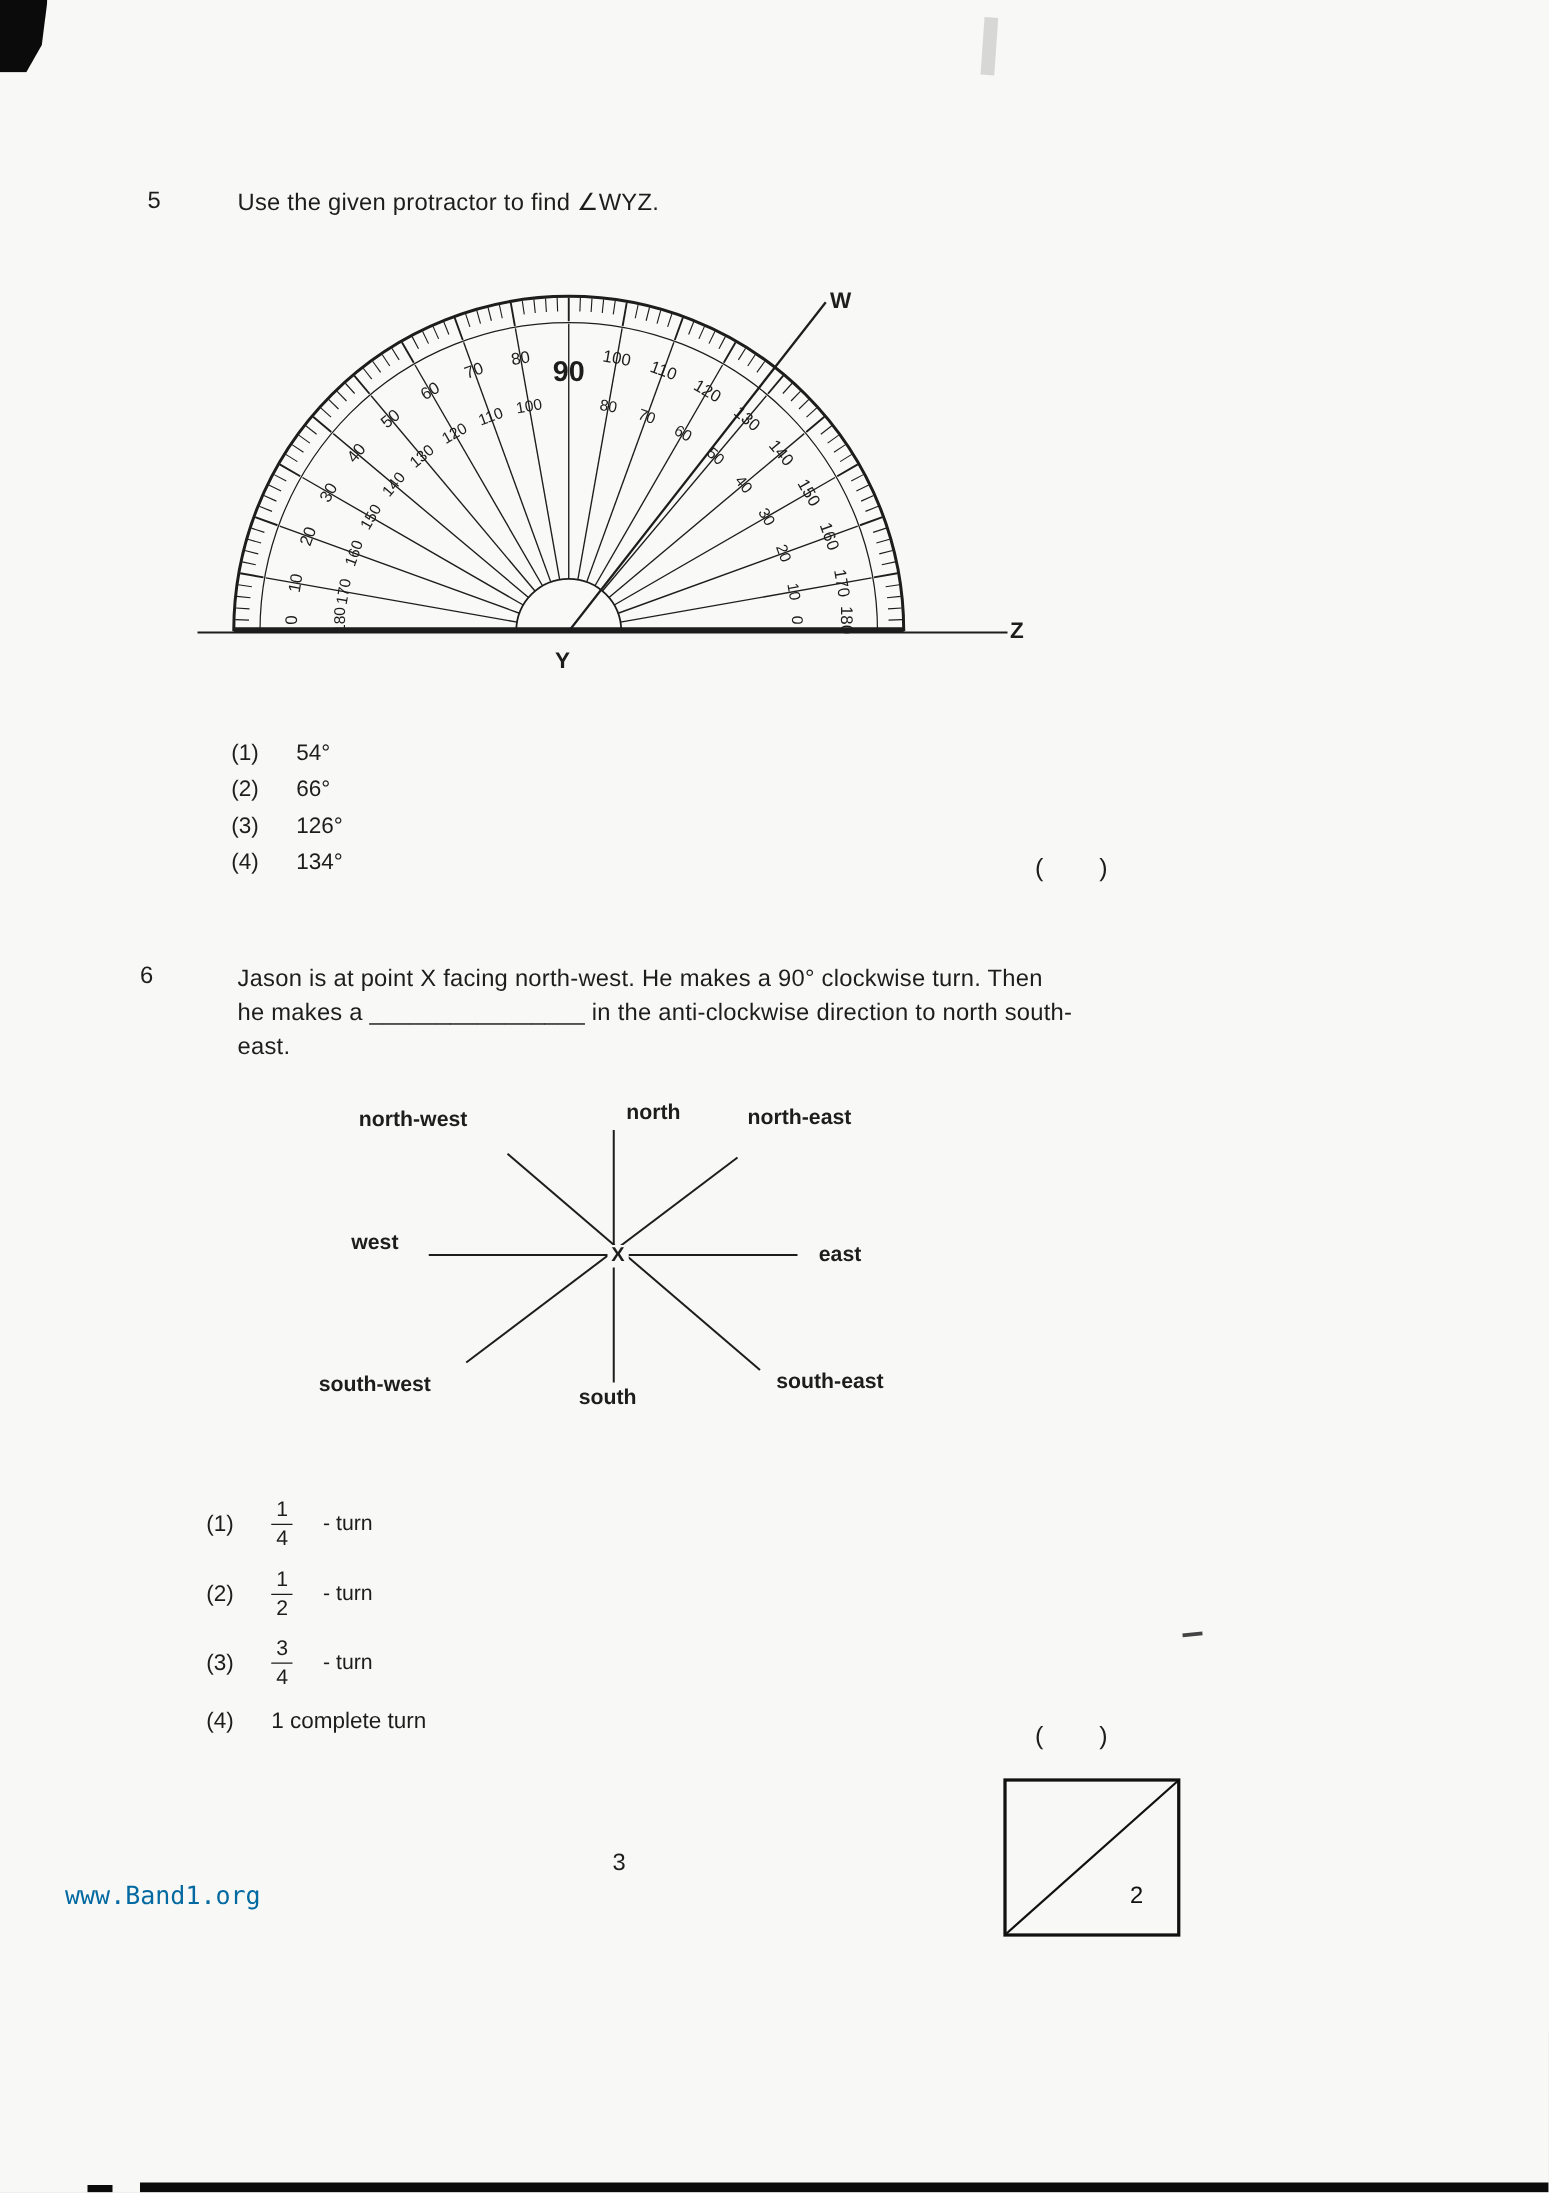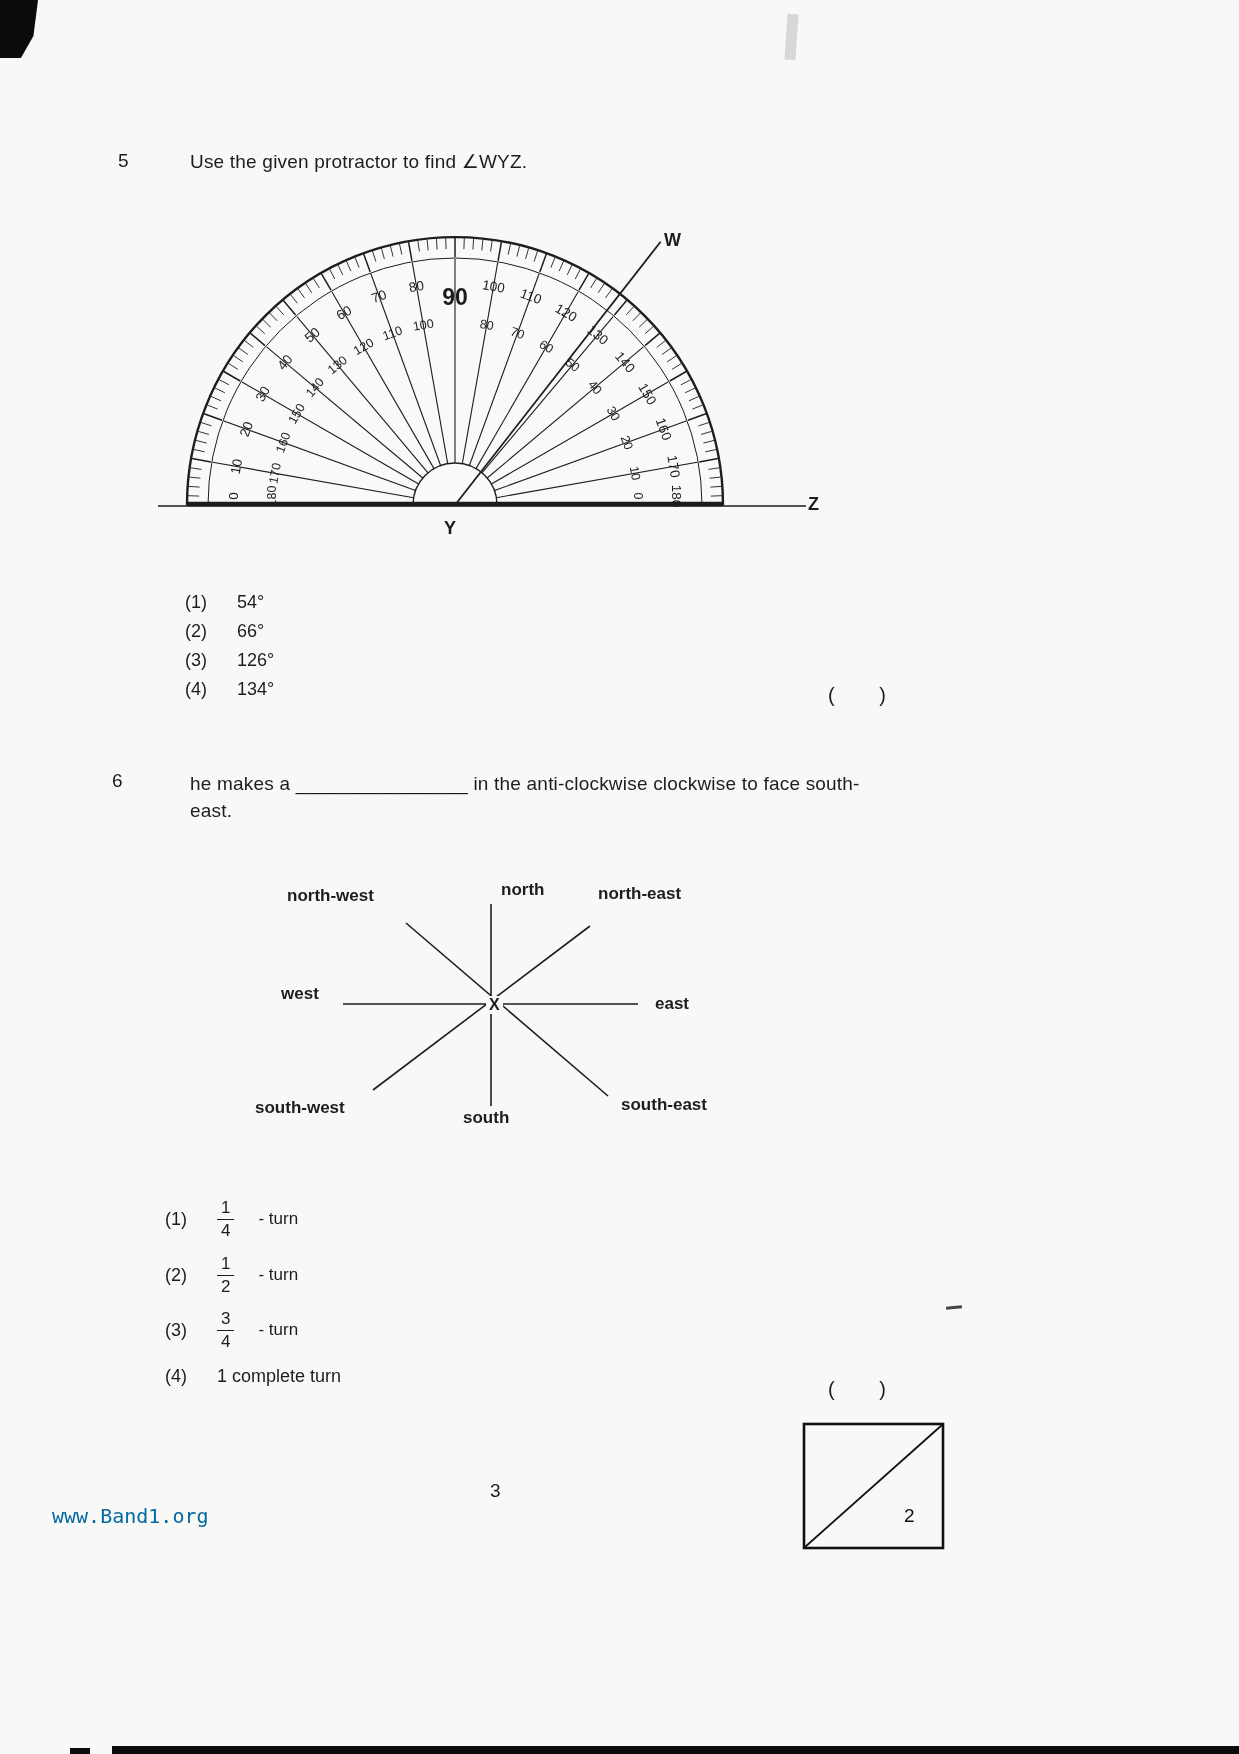--- a/index.html
+++ b/index.html
@@ -218,21 +218,22 @@
     <span class="opt-label">(4)</span>
     <span class="opt-value">134°</span>
   </div>
   <div class="bracket" style="left:828px;top:684px;">
     <span>(</span>
     <span>)</span>
   </div>
 
   <div class="abs qnum" style="left:112px;top:770px;">6</div>
   <div class="para" style="left:190px;top:770px;">
-    <div>he makes a ________________ in the anti-clockwise clockwise to face south-</div>
+    <div>Jason is at point X facing north-west. He makes a 90° clockwise turn. Then</div>
+    <div>he makes a ________________ in the anti-clockwise direction to north south-</div>
     <div>east.</div>
   </div>
 
   <svg class="abs" style="left:240px;top:878px;" width="520" height="270" viewBox="0 0 520 270">
     <line x1="251" y1="26" x2="251" y2="228" stroke="#1d1d1d" stroke-width="1.6"></line>
     <line x1="103" y1="126" x2="398" y2="126" stroke="#1d1d1d" stroke-width="1.6"></line>
     <line x1="166" y1="45" x2="368" y2="218" stroke="#1d1d1d" stroke-width="1.6"></line>
     <line x1="350" y1="48" x2="133" y2="212" stroke="#1d1d1d" stroke-width="1.6"></line>
   </svg>
   <div class="dir-label" style="left:287px;top:886px;">north-west</div>

